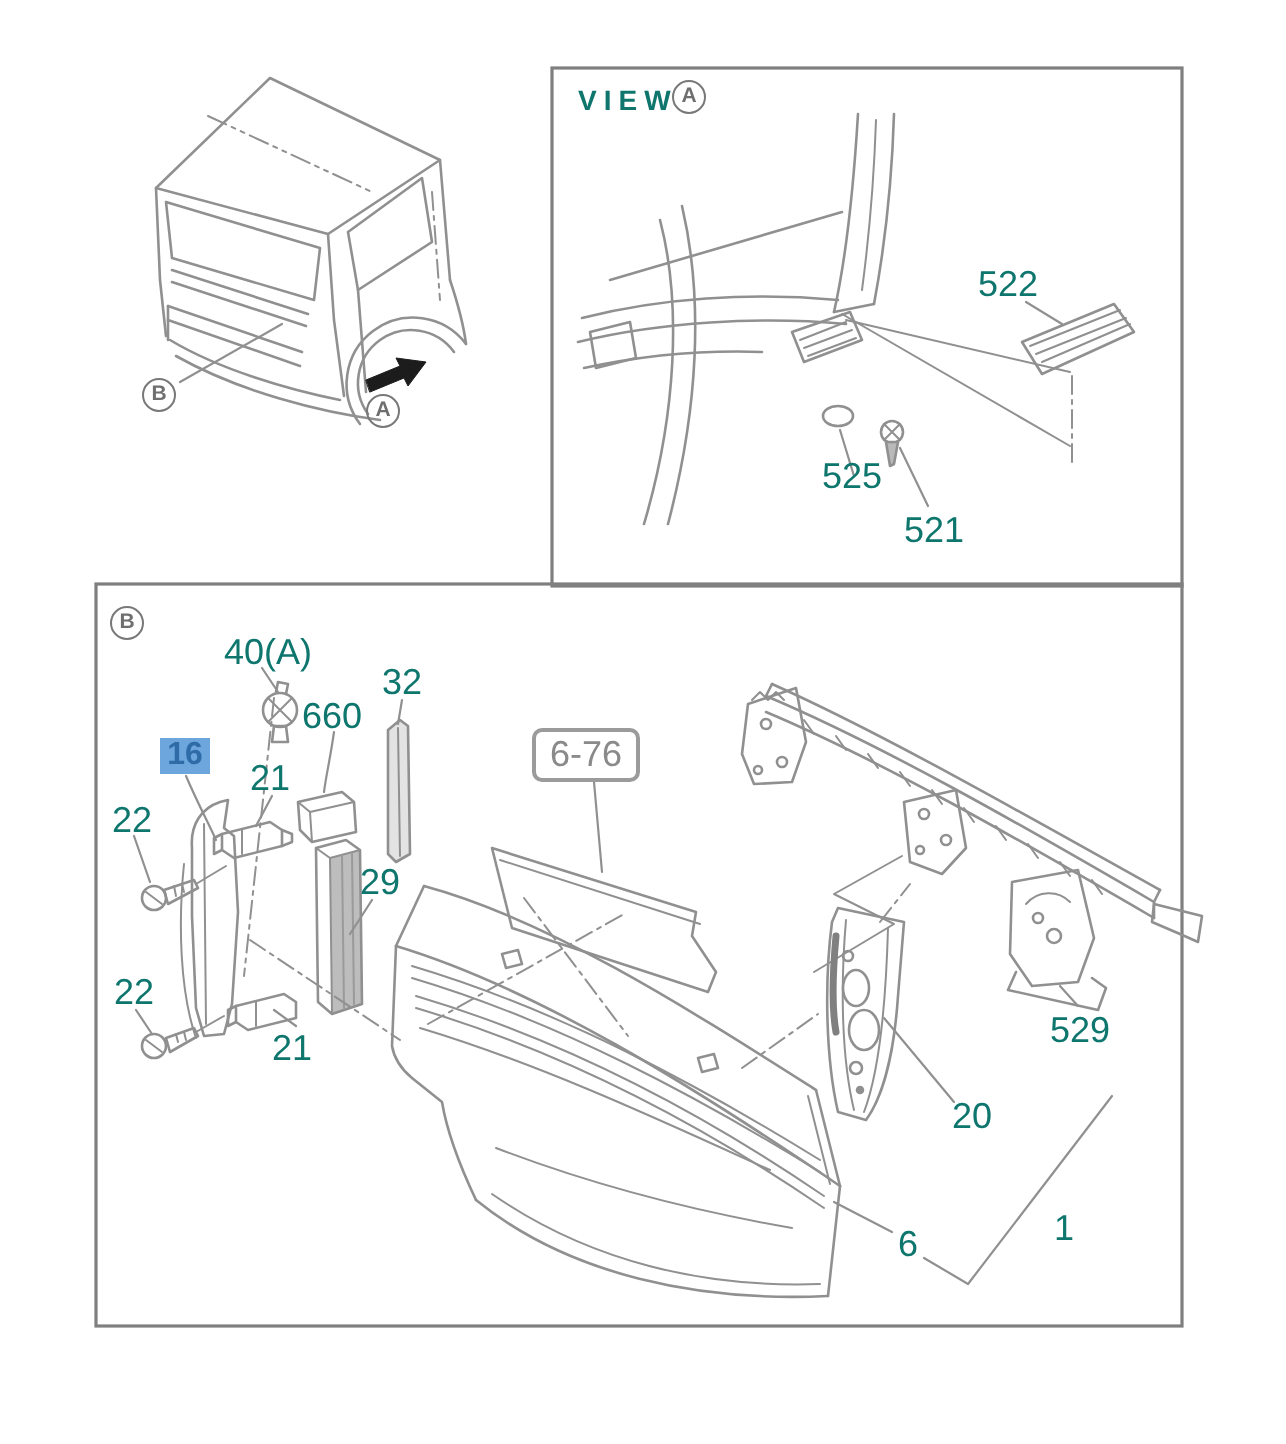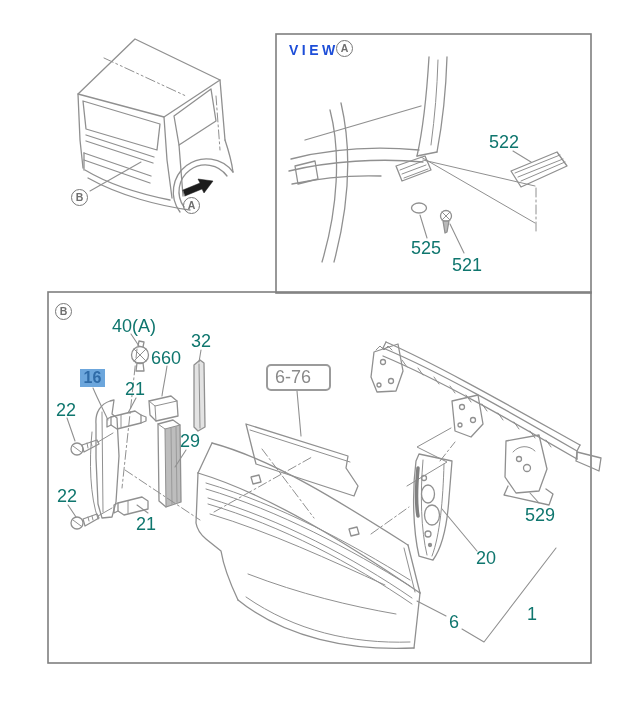--- a/index.html
+++ b/index.html
@@ -5,26 +5,26 @@
   html,body{margin:0;padding:0;background:#ffffff;}
   .stage{position:relative;width:643px;height:722px;background:#ffffff;overflow:hidden;
          font-family:"Liberation Sans",sans-serif;}
   svg{position:absolute;left:0;top:0;}
   .pn{position:absolute;font:18px/1.1 "Liberation Sans",sans-serif;color:#0f766e;
       white-space:nowrap;letter-spacing:0;}
   .co{position:absolute;width:17px;height:17px;border:1.6px solid #787878;border-radius:50%;
       color:#6f6f6f;font:600 10.5px/14px "Liberation Sans",sans-serif;text-align:center;
       box-sizing:border-box;background:transparent;}
   .view-title{position:absolute;left:289px;top:42px;font:600 14px/16px "Liberation Sans",sans-serif;
-      color:#1d4ed8;letter-spacing:3.5px;}
+      color:#0f766e;letter-spacing:3.5px;}
   .view-title-circle{left:336px;top:40px;}
   .hl{position:absolute;left:80px;top:369px;width:25px;height:18px;background:#6ca6dc;
       color:#2f6ba7;font:600 16px/18px "Liberation Sans",sans-serif;text-align:center;}
   .refbox{position:absolute;left:266px;top:364px;border:2px solid #9b9b9b;border-radius:5px;
-      padding:1px 18px 2px 7px;font:18px/20px "Liberation Sans",sans-serif;color:#8a8a8a;
+      padding:1px 7px 2px 7px;font:18px/20px "Liberation Sans",sans-serif;color:#8a8a8a;
       background:#ffffff;}
 </style>
 </head>
 <body>
 
 <div class="stage">
 
   <svg width="643" height="722" viewBox="0 0 643 722">
 
     <rect x="276" y="34" width="315" height="259" fill="none" stroke="#7f7f7f" stroke-width="1.6"></rect>
@@ -240,21 +240,21 @@
       </g>
     </g>
   </svg>
 
   <div class="co" style="left:71px;top:189px">B</div>
   <div class="co" style="left:183px;top:197px">A</div>
 
   <div class="view-title">VIEW</div>
   <div class="co view-title-circle">A</div>
   <span class="pn" style="left:489px;top:133px">522</span>
-  <span class="pn" style="left:411px;top:239px">525</span>
+  <span class="pn" style="left:411px;top:229px">525</span>
   <span class="pn" style="left:452px;top:256px">521</span>
 
   <div class="co" style="left:55px;top:303px">B</div>
   <span class="pn" style="left:112px;top:317px">40(A)</span>
   <span class="pn" style="left:151px;top:349px">660</span>
   <span class="pn" style="left:191px;top:332px">32</span>
   <span class="hl">16</span>
   <span class="pn" style="left:125px;top:380px">21</span>
   <span class="pn" style="left:56px;top:401px">22</span>
   <span class="pn" style="left:180px;top:432px">29</span>

